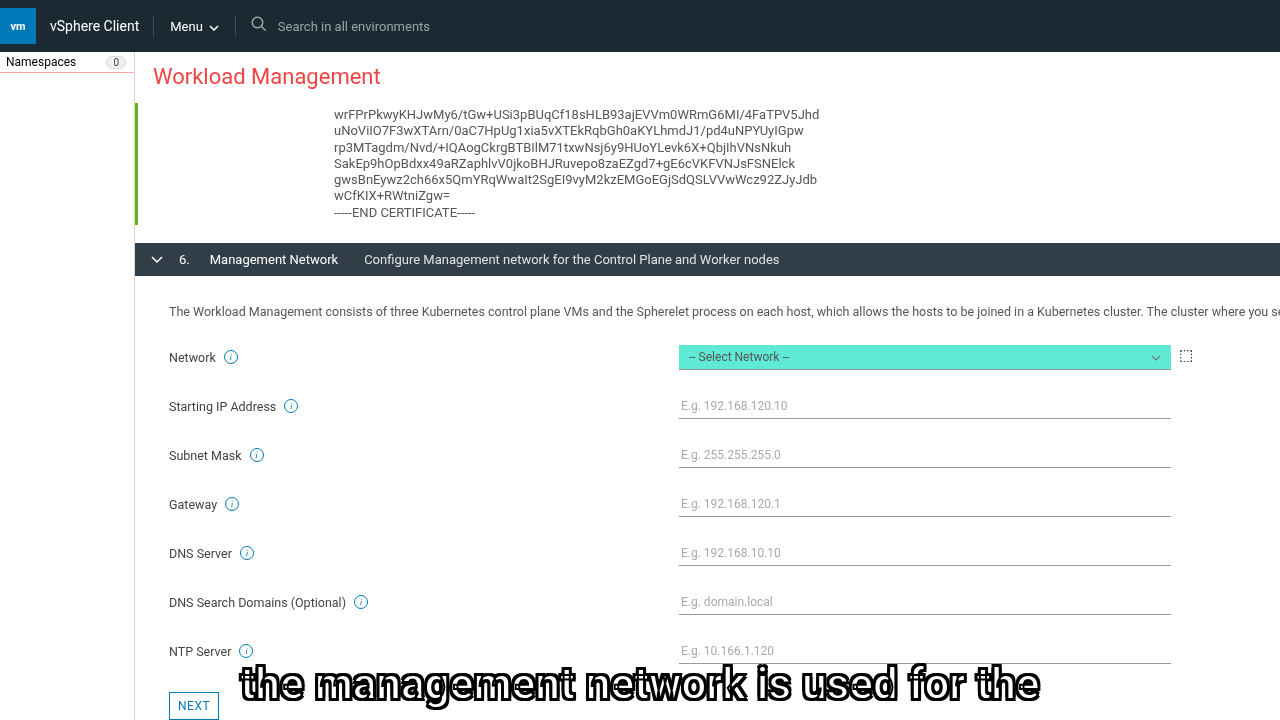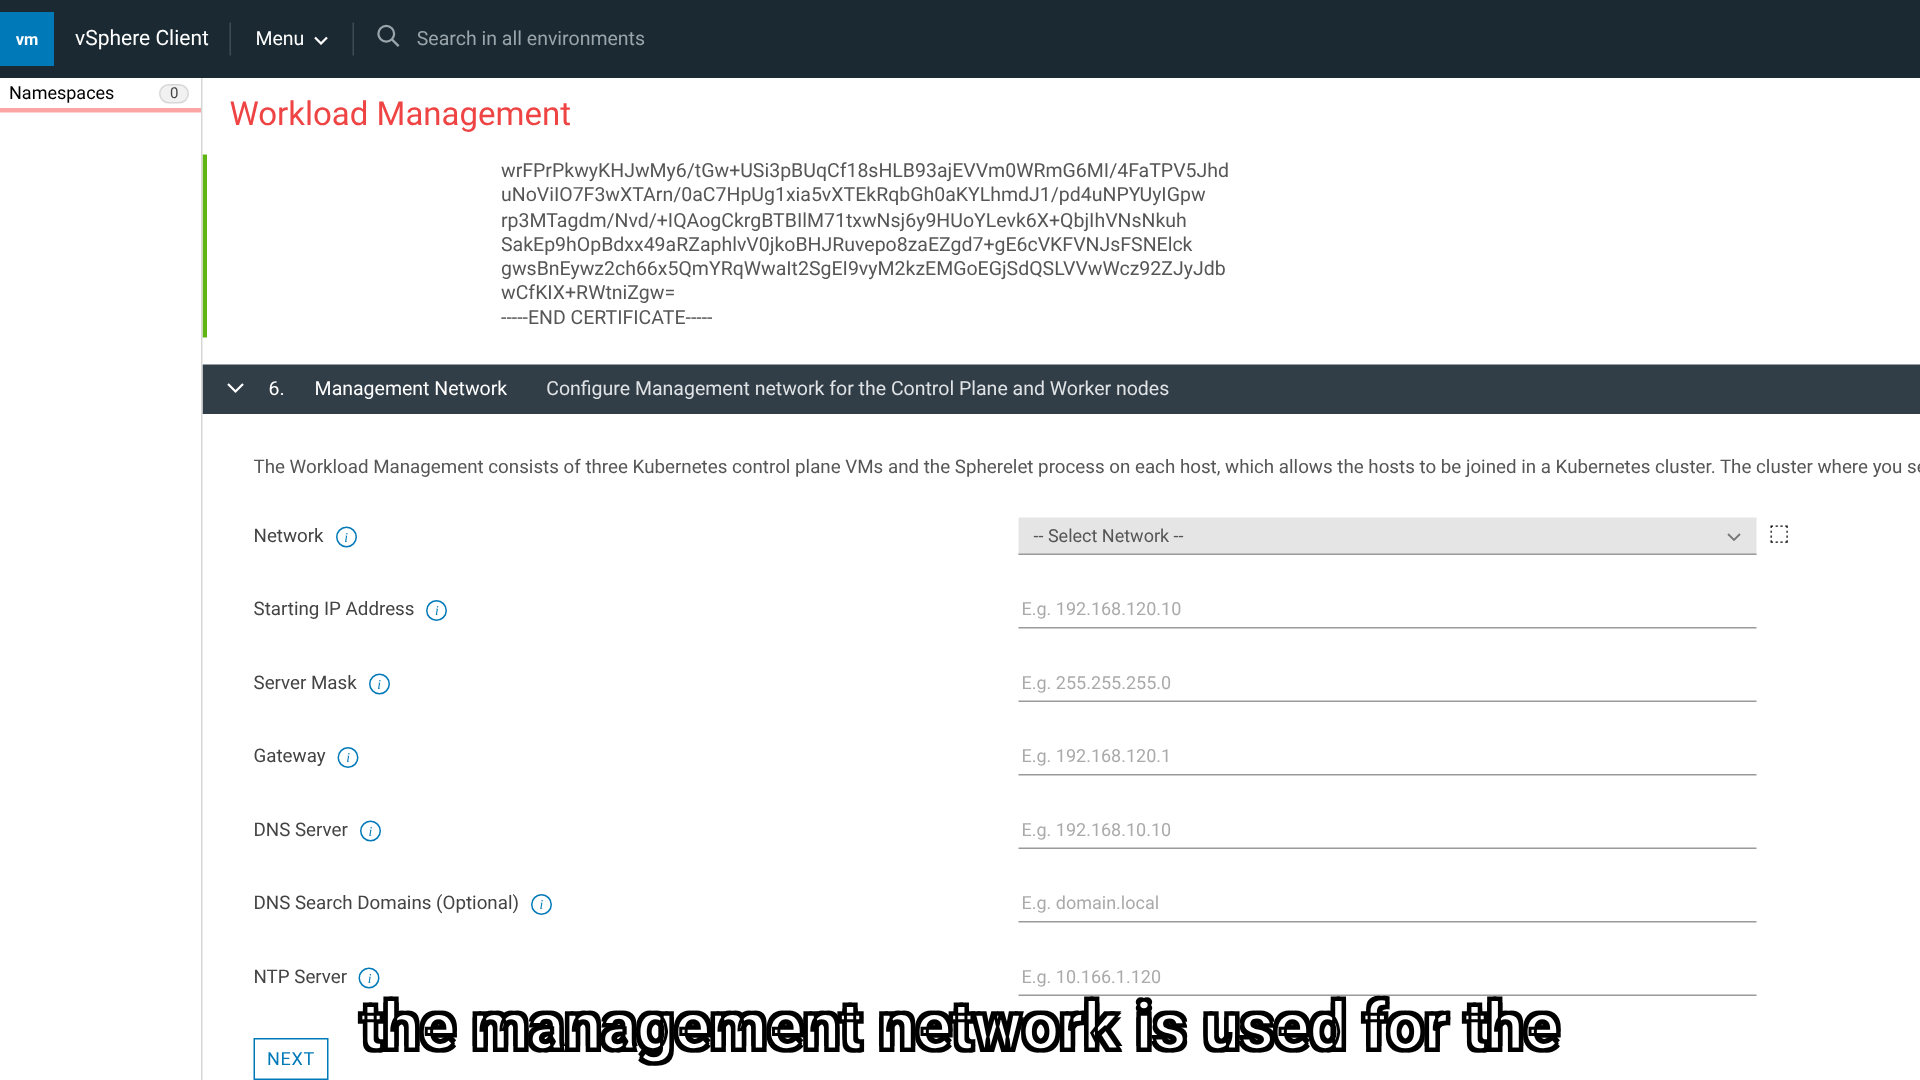--- a/index.html
+++ b/index.html
@@ -10,45 +10,45 @@
 .product { padding: 0 14px; font-size: 14px; }
 .divider-v { width: 1px; height: 22px; background: #3c4d56; }
 .menu-btn { padding: 0 16px; font-size: 13px; display: flex; align-items: center; gap: 6px; cursor: pointer; }
 .search-wrap { display: flex; align-items: center; gap: 10px; padding: 0 14px; }
 .search-icon-svg { width: 18px; height: 18px; fill: none; stroke: #9aa5ab; stroke-width: 2; }
 .search-input { background: transparent; border: none; color: #fff; font-size: 13px; outline: none; width: 220px; }
 .search-input::placeholder { color: #9aa5ab; }
 
 .main-area { display: flex; height: calc(100% - 36px); }
 .sidebar { width: 135px; border-right: 1px solid #d7d7d7; background: #fff; }
-.sidebar-item { display: flex; justify-content: space-between; align-items: center; padding: 3px 8px 3px 6px; font-size: 12px; border-bottom: 3px solid #fca5a5; }
+.sidebar-item { display: flex; justify-content: space-between; align-items: center; padding: 3px 8px 3px 6px; font-size: 12px; border-bottom: 1px solid #fca5a5; }
 .sidebar-count { background: #f1f1f1; border: 1px solid #d7d7d7; border-radius: 8px; font-size: 10px; padding: 0 6px; color: #444; }
 
 .content { flex: 1; overflow: hidden; }
 .page-title { font-size: 22px; font-weight: 400; padding: 12px 18px 14px; color: #ef4444; }
 
 .cert-block { display: flex; }
 .cert-accent { width: 3px; background: #60b515; }
 .cert-text { padding: 4px 0 4px 196px; font-size: 13px; color: #565656; line-height: 1.25; font-family: "Segoe UI", sans-serif; }
 .cert-line { white-space: nowrap; }
 
 .step-header { background: #313d47; color: #fff; display: flex; align-items: center; padding: 9px 16px; font-size: 13px; margin-top: 18px; }
 .step-chevron { margin-right: 16px; transform: rotate(0deg); }
 .step-num { margin-right: 20px; }
 .step-name { font-weight: 400; margin-right: 26px; }
 .step-desc { color: #e0e3e5; }
 
 .step-body { padding: 28px 0 22px 34px; }
 .step-desc-text { font-size: 12.5px; color: #565656; margin-bottom: 26px; padding-right: 0; white-space: nowrap; overflow: hidden; }
 
 .form-row { display: flex; align-items: center; margin-bottom: 24px; }
-.form-label { width: 510px; font-size: 12.5px; color: #444; display: flex; align-items: flex-end; gap: 8px; }
+.form-label { width: 510px; font-size: 12.5px; color: #444; display: flex; align-items: center; gap: 8px; }
 .info-icon { width: 14px; height: 14px; border: 1px solid #0079b8; border-radius: 50%; display: inline-flex; align-items: center; justify-content: center; font-size: 9px; color: #0079b8; font-style: italic; font-family: Georgia, serif; }
 
-.select-field { width: 492px; background: #e5e5e5; border-bottom: 1px solid #9a9a9a; padding: 5px 10px; font-size: 12px; color: #565656; display: flex; justify-content: space-between; align-items: center; cursor: pointer; }
+.select-field { width: 492px; background: #5eead4; border-bottom: 1px solid #9a9a9a; padding: 5px 10px; font-size: 12px; color: #565656; display: flex; justify-content: space-between; align-items: center; cursor: pointer; }
 .text-field { width: 492px; border: none; border-bottom: 1px solid #9a9a9a; padding: 5px 2px; font-size: 12px; outline: none; background: transparent; }
 .text-field::placeholder { color: #aaa; }
 
 .next-btn { border: 1px solid #0079b8; color: #0079b8; background: #fff; padding: 6px 8px; font-size: 12px; letter-spacing: 0.5px; cursor: pointer; margin-top: 4px; }
 
 .caption { position: absolute; bottom: 10px; left: 50%; transform: translateX(-50%); font-size: 44px; font-weight: 700; color: #fff; -webkit-text-stroke: 2px #000; text-shadow: 2px 2px 0 #000, -2px -2px 0 #000, 2px -2px 0 #000, -2px 2px 0 #000; white-space: nowrap; pointer-events: none; }
 
 .cursor-img { position: absolute; top: 346px; left: 1179px; pointer-events: none; font-size: 15px; }
 .chev { display: inline-block; }
 </style>
@@ -133,21 +133,21 @@
       <div class="form-row">
         <div class="form-label">
           <span>Starting IP Address</span>
           <span class="info-icon">i</span>
         </div>
         <input class="text-field" placeholder="E.g. 192.168.120.10" style="">
       </div>
 
       <div class="form-row">
         <div class="form-label">
-          <span>Server Mask</span>
+          <span>Subnet Mask</span>
           <span class="info-icon">i</span>
         </div>
         <input class="text-field" placeholder="E.g. 255.255.255.0" style="">
       </div>
 
       <div class="form-row">
         <div class="form-label">
           <span>Gateway</span>
           <span class="info-icon">i</span>
         </div>

